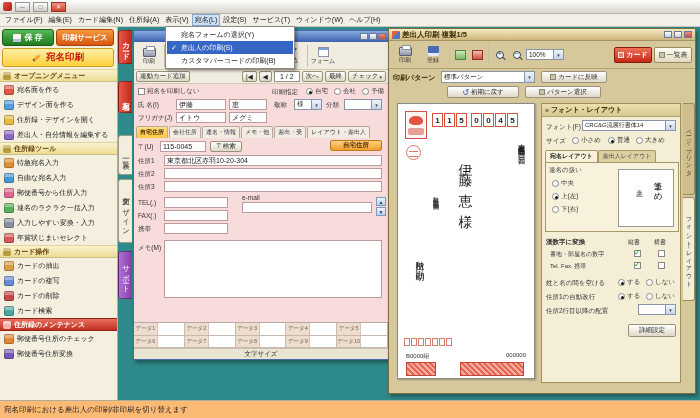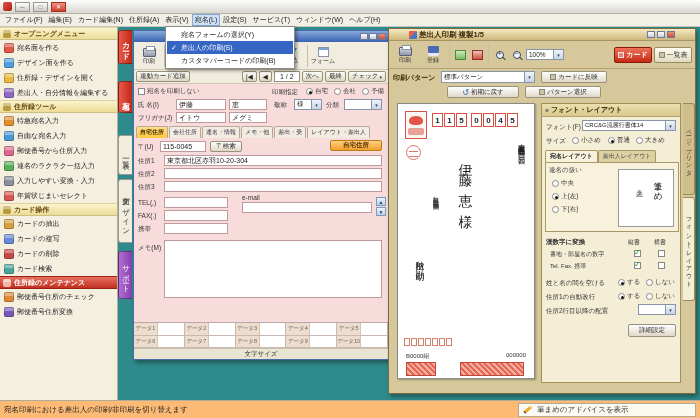--- a/index.html
+++ b/index.html
@@ -116,21 +116,21 @@
 .dcell{flex:1;display:flex;border-right:1px solid #c8b8b0;border-bottom:1px solid #c8b8b0;background:#fff;overflow:hidden;}
 .dlab{width:24px;background:#eedccc;color:#666;font-size:5.5px;display:flex;align-items:center;justify-content:center;
       border-right:1px solid #d8c4b4;white-space:nowrap;flex:none;}
 .dval{flex:1;}
 .cw-fontbar{position:absolute;left:0;top:317px;width:254px;height:11px;background:#eae4d2;border-top:1px solid #c8c2ae;
             display:flex;align-items:center;justify-content:center;font-size:6.5px;color:#333;}
 
 
 #sender-window{position:absolute;left:270px;top:1px;width:308px;height:366px;background:#d6c89a;
                border:1px solid #7c6a42;box-shadow:2px 3px 4px rgba(0,0,0,.35);}
-.sw-title{height:12px;background:linear-gradient(#f6e9c0,#cdb77c);display:flex;align-items:center;gap:2px;padding:0 20px;border-bottom:1px solid #a89463;}
+.sw-title{height:12px;background:linear-gradient(#f6e9c0,#cdb77c);display:flex;align-items:center;gap:2px;padding:0 3px;border-bottom:1px solid #a89463;}
 .sw-ticon{width:8px;height:8px;background:linear-gradient(135deg,#e06050 50%,#4878c0 50%);border-radius:1px;flex:none;}
 .sw-ttext{flex:1;font-size:7.5px;font-weight:bold;color:#3c2c08;white-space:nowrap;overflow:hidden;}
 .sw-toolbar{position:absolute;left:0;top:12px;width:306px;height:28px;display:flex;align-items:center;gap:2px;
             padding:0 3px;border-bottom:1px solid #b5a273;}
 .ic-reg{width:11px;height:10px;background:#4a6ab8;border-radius:1px;box-shadow:inset 0 -3px 0 #e8e8f0;}
 .ic-deco1{width:11px;height:10px;background:linear-gradient(#cfe8c0,#7ab860);border:1px solid #4a8a3a;}
 .ic-deco2{width:11px;height:10px;background:linear-gradient(#f0c0b8,#d05040);border:1px solid #90302a;}
 .ic-mag{width:8px;height:8px;border:1px solid #345;border-radius:50%;position:relative;background:#eef4fb;}
 .ic-mag::after{content:"";position:absolute;width:4px;height:1px;background:#345;transform:rotate(45deg);right:-3px;bottom:-1px;}
 .ic-mag.plus::before{content:"+";position:absolute;left:1px;top:-2px;font-size:7px;color:#345;}
@@ -213,20 +213,33 @@
   <span class="menu-item">住所録(A)</span>
   <span class="menu-item">表示(V)</span>
   <span class="menu-item active">宛名(L)</span>
   <span class="menu-item">設定(S)</span>
   <span class="menu-item">サービス(T)</span>
   <span class="menu-item">ウィンドウ(W)</span>
   <span class="menu-item">ヘルプ(H)</span>
 </div>
 
 <div id="left-panel">
+  <div class="lp-top">
+    <div class="btn-save">
+      <span class="ic-floppy"></span>
+      <span>保 存</span>
+    </div>
+    <div class="btn-service">
+      <span>印刷サービス</span>
+    </div>
+    <div class="btn-atena">
+      <span class="ic-pencil"></span>
+      <span>宛名印刷</span>
+    </div>
+  </div>
   <div class="lp-header">
     <span class="lp-hicon"></span>
     <span>オープニングメニュー</span>
   </div>
   <div class="lp-item">
       <span class="lp-icon i1"></span>
       <span>宛名面を作る</span>
     </div>
   <div class="lp-item">
       <span class="lp-icon i2"></span>
@@ -727,24 +740,20 @@
         </div>
       <div class="stab stab2">
           <span>フォント・レイアウト</span>
         </div>
     </div>
   </div>
 </div>
 
 <div id="statusbar">
   <span id="status-msg">宛名印刷における差出人の印刷/非印刷を切り替えます</span>
-  <div id="advice-box">
-    <span class="ic-pencil"></span>
-    <span>筆まめのアドバイスを表示</span>
-  </div>
 </div>
 
 <div id="atena-dropdown">
   <div class="dd-item">
     <span class="dd-check"></span>
     <span>宛名フォームの選択(Y)</span>
   </div>
   <div class="dd-item hl">
     <span class="dd-check">✓</span>
     <span>差出人の印刷(S)</span>

